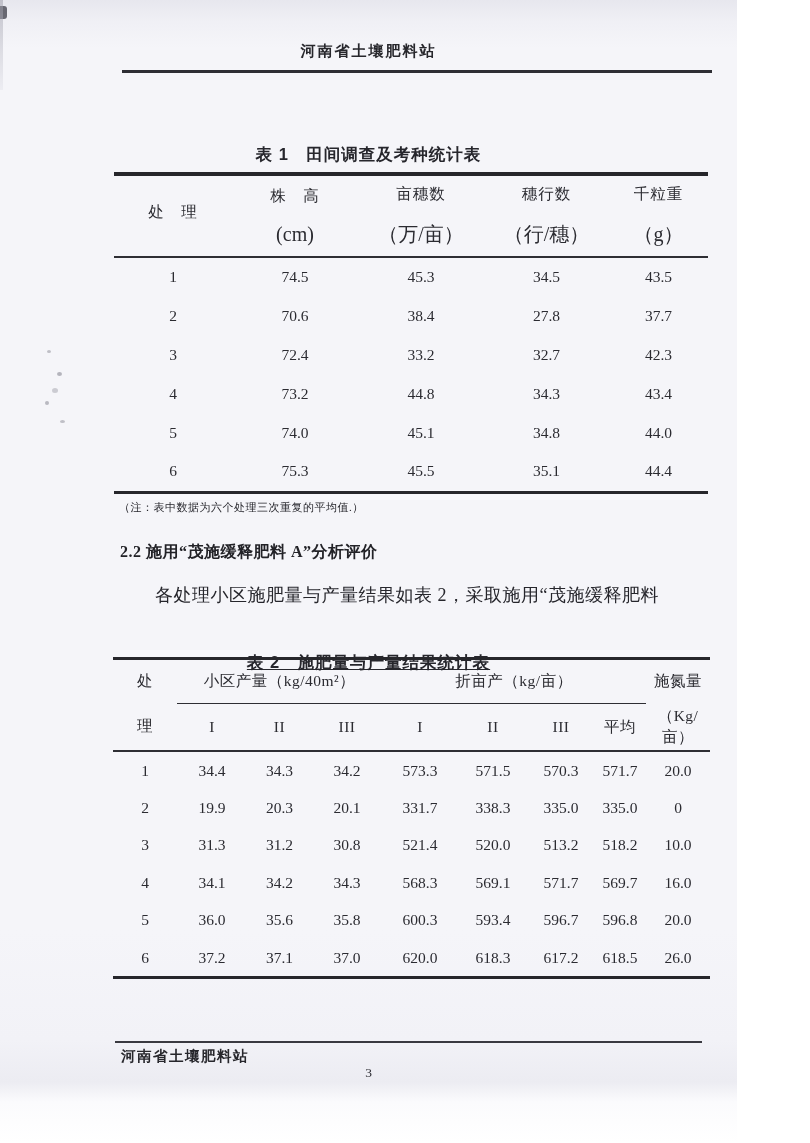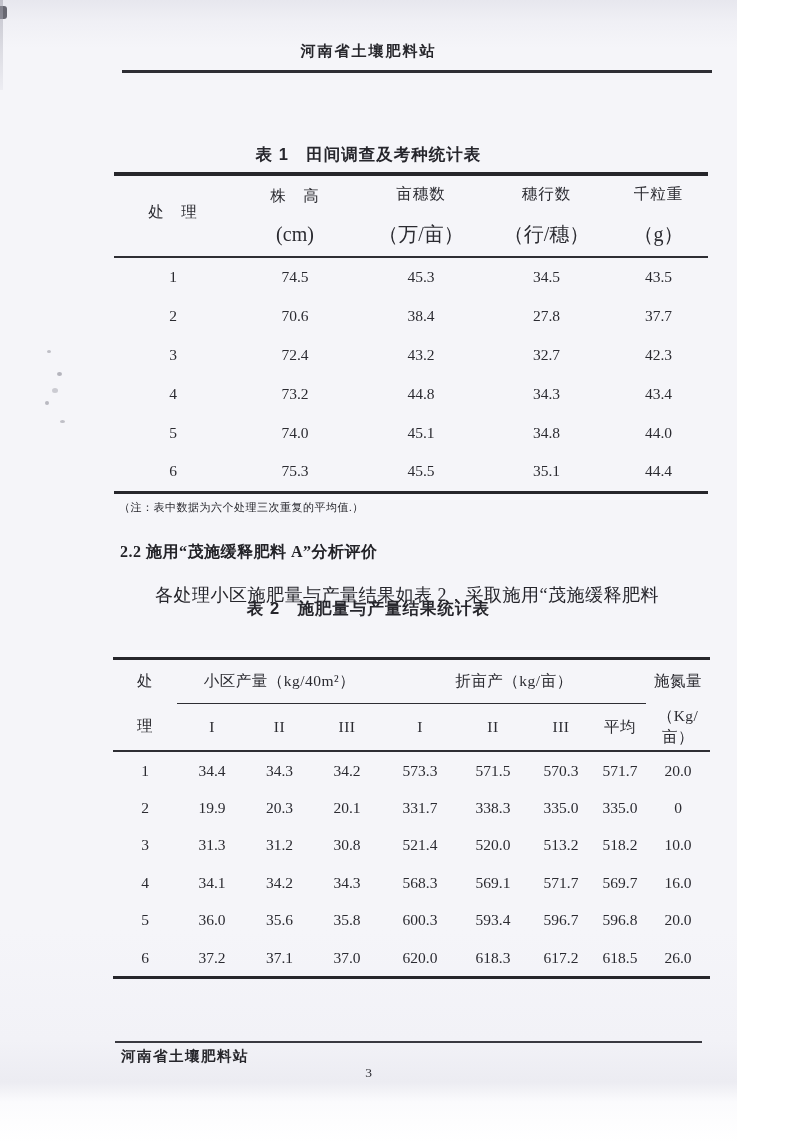--- a/index.html
+++ b/index.html
@@ -31,21 +31,21 @@
   .header-rule{position:absolute;top:70px;left:122px;width:590px;height:2.5px;background:#2e2e34;}
   .footer-rule{position:absolute;top:1041px;left:115px;width:587px;height:1.8px;background:#3a3a41;}
   .footer-org{position:absolute;top:1047px;left:121px;font-size:14.5px;font-weight:bold;letter-spacing:1.5px;color:#27272c;}
   .page-num{position:absolute;top:1065px;left:0;width:100%;text-align:center;font-size:13.5px;color:#2a2a30;}
   
   .para1{position:absolute;top:100px;left:121px;width:600px;font-size:18px;letter-spacing:.5px;color:#26262c;}
   .t-title{position:absolute;left:0;width:100%;text-align:center;
     font-family:"Liberation Sans","DejaVu Sans",sans-serif;
     font-size:16.5px;font-weight:bold;letter-spacing:1px;color:#26262c;}
   .t1-title{top:144px;}
-  .t2-title{top:598px;}
+  .t2-title{top:652px;text-decoration:underline;}
   .note{position:absolute;top:500px;left:119px;font-size:11px;letter-spacing:.5px;color:#26262c;}
   .sec-heading{position:absolute;top:542px;left:120px;
     font-family:Liberation Serif, serif;
     font-size:16px;font-weight:bold;letter-spacing:.5px;color:#222227;}
   .para2{position:absolute;top:583px;left:155px;width:580px;font-size:18px;letter-spacing:.5px;color:#26262c;}
   
   table{border-collapse:collapse;table-layout:fixed;}
   th,td{padding:0;font-weight:normal;text-align:center;vertical-align:middle;}
   .tbl{position:absolute;color:#2b2b31;}
   .tbl td{font-size:15.5px;}
@@ -124,21 +124,21 @@
         <tr>
           <td>2</td>
           <td>70.6</td>
           <td>38.4</td>
           <td>27.8</td>
           <td>37.7</td>
         </tr>
         <tr>
           <td>3</td>
           <td>72.4</td>
-          <td>43.2</td>
+          <td>33.2</td>
           <td>32.7</td>
           <td>42.3</td>
         </tr>
         <tr>
           <td>4</td>
           <td>73.2</td>
           <td>44.8</td>
           <td>34.3</td>
           <td>43.4</td>
         </tr>

